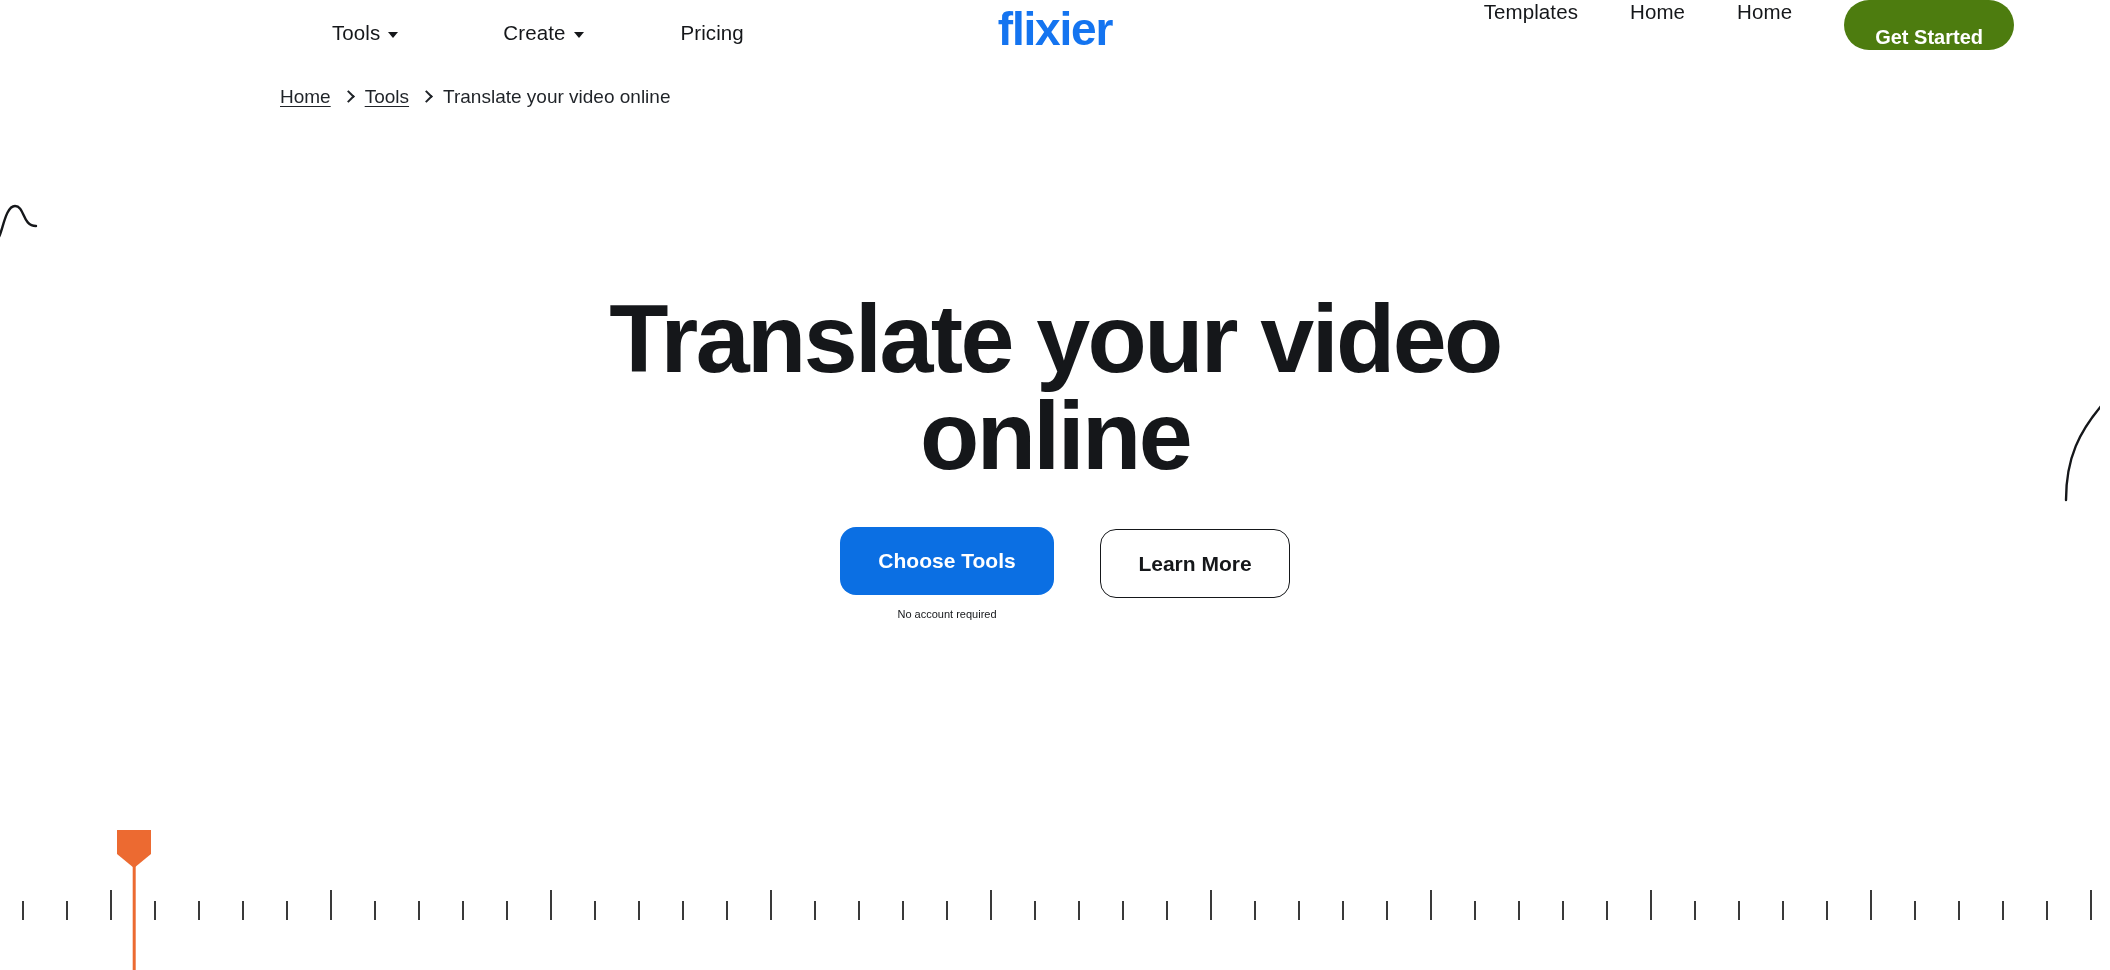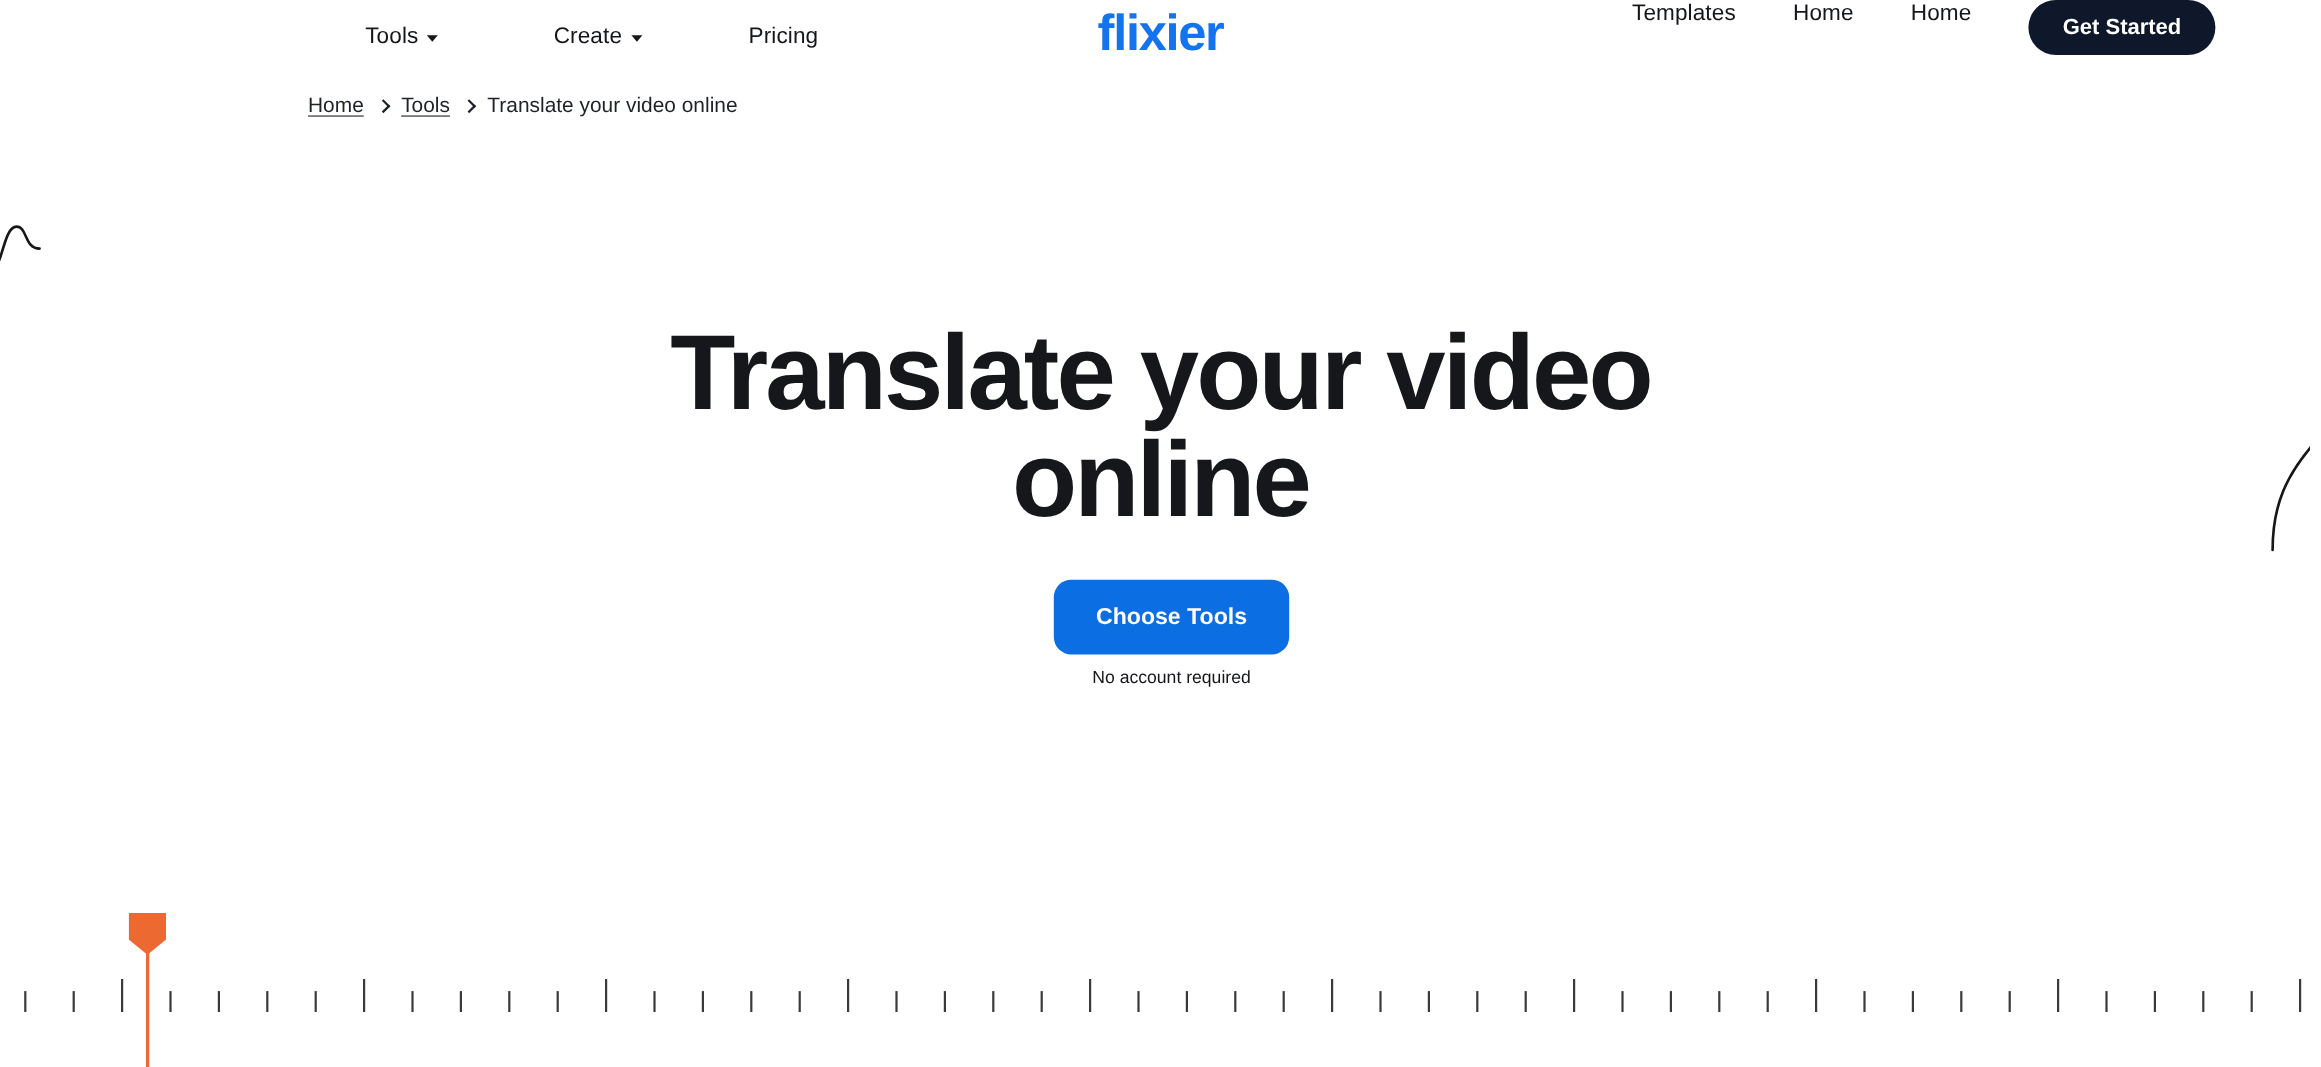--- a/index.html
+++ b/index.html
@@ -85,27 +85,27 @@
     right: 0px;
     top: 0;
     height: 66px;
     display: flex;
     align-items: flex-start;
   }
 
   .nav-right .nav-item { margin-right: 52px; }
 
   .btn-get-started {
-    background: #0f172a;
+    background: #4d7c0f;
     color: #ffffff;
     font-size: 20px;
     font-weight: 700;
     border: none;
     border-radius: 28px;
-    padding: 0 31px;
+    padding: 12px 31px;
     height: 50px;
     line-height: 50px;
     cursor: pointer;
     margin-right: 96px;
     font-family: "Liberation Sans", sans-serif;
     white-space: nowrap;
   }
 
   
   .breadcrumb {
@@ -215,21 +215,21 @@
     border: none;
     border-radius: 16px;
     width: 214px;
     height: 68px;
     cursor: pointer;
     font-family: "Liberation Sans", sans-serif;
   }
 
   .no-account {
     margin-top: 13px;
-    font-size: 16px;
+    font-size: 11px;
     color: #15171a;
   }
 
   .btn-learn-more {
     background: #ffffff;
     color: #15171a;
     font-size: 21px;
     font-weight: 700;
     border: 1.6px solid #15171a;
     border-radius: 16px;
@@ -351,20 +351,21 @@
   </div>
 
   <section class="hero">
     <h1 class="hero-title">Translate your video online</h1>
 
     <div class="cta-row">
       <div class="cta-left">
         <button class="btn-choose-video">Choose Tools</button>
         <div class="no-account">No account required</div>
       </div>
+      <button class="btn-learn-more">Learn More</button>
     </div>
   </section>
 
   <div class="ruler">
     <div class="ticks" id="ticks">
         <div class="tick small" style="left: 22px;"></div>
         <div class="tick small" style="left: 66px;"></div>
         <div class="tick large" style="left: 110px;"></div>
         <div class="tick small" style="left: 154px;"></div>
         <div class="tick small" style="left: 198px;"></div>

